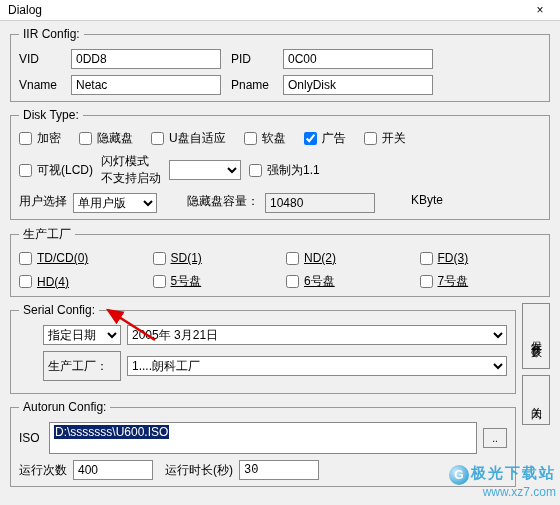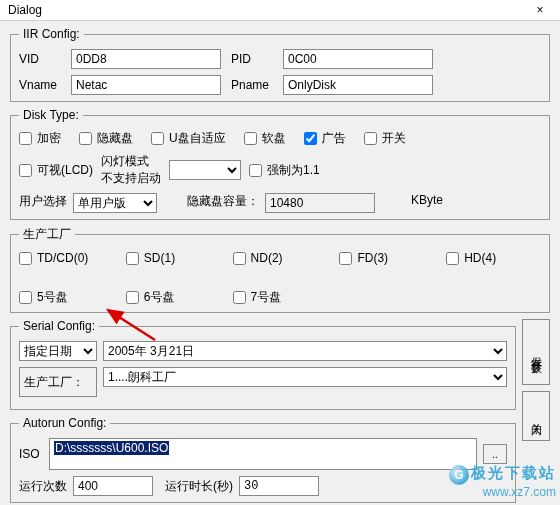--- a/index.html
+++ b/index.html
@@ -12,22 +12,22 @@
 .label { white-space: nowrap; }
 input[type="text"] { border: 1px solid #888; background: #fff; padding: 2px 4px; font-family: inherit; font-size: 12px; height: 20px; }
 input[readonly] { background: #f0f0f0; }
 input[type="checkbox"] { margin-right: 2px; vertical-align: middle; }
 select { border: 1px solid #888; background: #fff; font-family: inherit; font-size: 12px; height: 20px; }
 .chk { display: inline-flex; align-items: center; gap: 3px; white-space: nowrap; }
 .iir-grid { display: grid; grid-template-columns: 42px 150px 42px 150px; gap: 6px 10px; align-items: center; }
 .disk-row1 { display: flex; gap: 18px; align-items: center; margin-bottom: 6px; }
 .disk-row2 { display: flex; gap: 8px; align-items: center; margin-bottom: 6px; }
 .disk-row3 { display: flex; gap: 6px; align-items: flex-start; }
-.soft-grid { display: grid; grid-template-columns: repeat(5, 1fr); gap: 24px 12px; }
-.serial-row { display: flex; gap: 6px; align-items: flex-start; margin-bottom: 6px; }
+.soft-grid { display: grid; grid-template-columns: repeat(4, 1fr); gap: 8px 12px; text-decoration: underline; }
+.serial-row { display: flex; gap: 6px; align-items: center; margin-bottom: 6px; margin-left: 24px; }
 .serial-autorun-wrap { display: flex; gap: 6px; }
 .left-col { flex: 1; }
 .side-btn { width: 28px; border: 1px solid #888; background: #f0f0f0; display: flex; align-items: center; justify-content: center; writing-mode: vertical-rl; text-orientation: upright; padding: 4px 0; cursor: pointer; letter-spacing: 2px; font-size: 11px; }
 .autorun-row1 { display: flex; gap: 6px; align-items: center; margin-bottom: 6px; justify-content: space-between; }
 .autorun-row2 { display: flex; gap: 6px; align-items: center; }
 .iso-path { border: 1px solid #888; background: #fff; padding: 2px 4px; height: 32px; flex: 1; color: #000; }
 .iso-sel { background: #0a246a; color: #fff; display: inline-block; padding: 0 1px; }
 .browse-btn { width: 24px; height: 20px; border: 1px solid #888; background: #f0f0f0; display: flex; align-items: center; justify-content: center; cursor: pointer; font-size: 10px; }
 .arrow { position: absolute; pointer-events: none; }
 .watermark { position: absolute; right: 4px; bottom: 6px; text-align: right; opacity: 0.85; }

